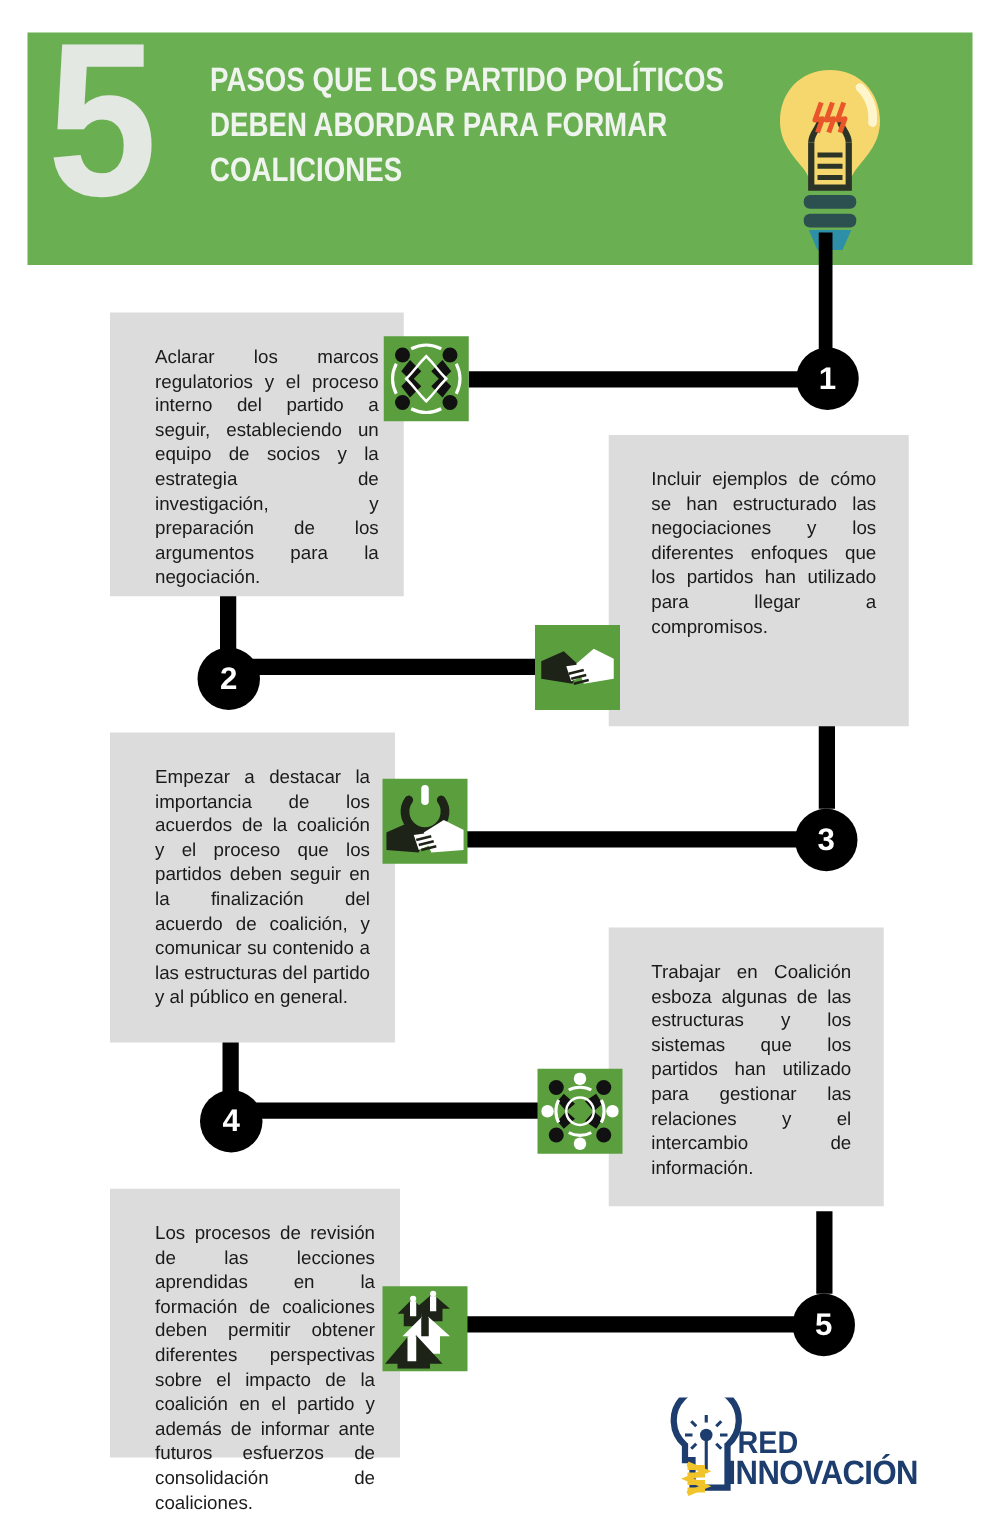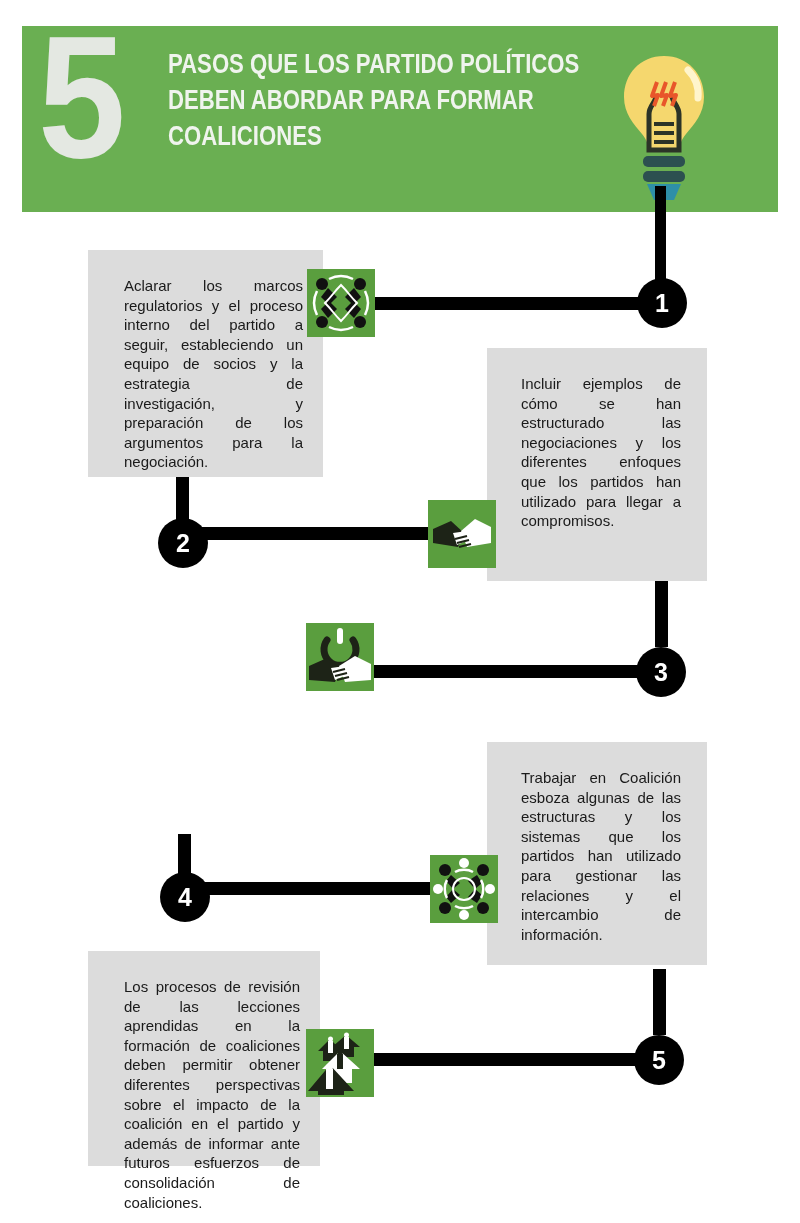--- a/index.html
+++ b/index.html
@@ -56,21 +56,21 @@
     font-size:15px;
     line-height:19.6px;
     box-sizing:border-box;
   }
   .txtbox .inner{display:block;}
   .txtbox.left{padding:26px 20px 20px 36px;}
   .txtbox.right{padding:26px 26px 20px 34px;}
 
   
   #box1{left:88px;top:250px;width:235px;height:227px;}
-  #box2{left:487px;top:348px;width:220px;height:233px;}
+  #box2{left:487px;top:348px;width:240px;height:233px;}
   #box3{left:88px;top:586px;width:228px;height:248px;}
   #box4{left:487px;top:742px;width:220px;height:223px;}
   #box5{left:88px;top:951px;width:232px;height:215px;}
 
   
   .icon-tile{
     position:absolute;width:68px;height:68px;background:#5a9e3e;
     display:flex;align-items:center;justify-content:center;
   }
   #tile1{left:307px;top:269px;}
@@ -159,20 +159,23 @@
   <div class="bulb-stem"></div>
 
   <div class="txtbox left" id="box1">
     <span class="inner">Aclarar los marcos regulatorios y el proceso interno del partido a seguir, estableciendo un equipo de socios y la estrategia de investigación, y preparación de los argumentos para la negociación.</span>
   </div>
 
   <div class="txtbox right" id="box2">
     <span class="inner">Incluir ejemplos de cómo se han estructurado las negociaciones y los diferentes enfoques que los partidos han utilizado para llegar a compromisos.</span>
   </div>
 
+  <div class="txtbox left" id="box3">
+    <span class="inner">Empezar a destacar la importancia de los acuerdos de la coalición y el proceso que los partidos deben seguir en la finalización del acuerdo de coalición, y comunicar su contenido a las estructuras del partido y al público en general.</span>
+  </div>
 
   <div class="txtbox right" id="box4">
     <span class="inner">Trabajar en Coalición esboza algunas de las estructuras y los sistemas que los partidos han utilizado para gestionar las relaciones y el intercambio de información.</span>
   </div>
 
   <div class="txtbox left" id="box5">
     <span class="inner">Los procesos de revisión de las lecciones aprendidas en la formación de coaliciones deben permitir obtener diferentes perspectivas sobre el impacto de la coalición en el partido y además de informar ante futuros esfuerzos de consolidación de coaliciones.</span>
   </div>
 
   <div class="hline" id="h1"></div>
@@ -268,14 +271,32 @@
       <circle cx="22.5" cy="8" r="2.5" fill="#ffffff"></circle>
       <path d="M32 20 L52 38 L44 38 L44 52 L22 52 L22 38 L14 38 Z" fill="#ffffff"></path>
       <rect x="29" y="23" width="6" height="15" fill="#1d2317"></rect>
       <circle cx="32" cy="21" r="3" fill="#1d2317"></circle>
       <path d="M22 34 L46 60 L36 60 L36 64 L10 64 L10 60 L0 60 Z" fill="#1d2317"></path>
       <rect x="18" y="38" width="7" height="20" fill="#ffffff"></rect>
       <circle cx="21.5" cy="36" r="3.5" fill="#ffffff"></circle>
     </svg>
   </div>
 
+  <div class="logo">
+    <svg width="190" height="88" viewBox="0 0 190 88">
+      <path d="M58 72 L58 38 A26 26 0 1 0 24 38 L24 50 L30 50 L30 72 Z" fill="none" stroke="#1C3D6E" stroke-width="5"></path>
+      <circle cx="41" cy="30" r="5" fill="#1C3D6E"></circle>
+      <line x1="41" y1="14" x2="41" y2="20" stroke="#1C3D6E" stroke-width="2.5"></line>
+      <line x1="29" y1="19" x2="33" y2="23" stroke="#1C3D6E" stroke-width="2.5"></line>
+      <line x1="53" y1="19" x2="49" y2="23" stroke="#1C3D6E" stroke-width="2.5"></line>
+      <line x1="24" y1="30" x2="30" y2="30" stroke="#1C3D6E" stroke-width="2.5"></line>
+      <line x1="52" y1="30" x2="58" y2="30" stroke="#1C3D6E" stroke-width="2.5"></line>
+      <line x1="29" y1="41" x2="33" y2="37" stroke="#1C3D6E" stroke-width="2.5"></line>
+      <line x1="53" y1="41" x2="49" y2="37" stroke="#1C3D6E" stroke-width="2.5"></line>
+      <line x1="41" y1="34" x2="41" y2="60" stroke="#1C3D6E" stroke-width="2.5"></line>
+      <path d="M26 56 L40 56 M26 62 L40 62 M26 68 L40 68 M26 74 L40 74" stroke="#F0C42A" stroke-width="4"></path>
+      <path d="M26 53 L40 59 L26 65 L40 71 L26 77" stroke="#F0C42A" stroke-width="4" fill="none"></path>
+    </svg>
+    <div class="logo-red">RED</div>
+    <div class="logo-inno">INNOVACIÓN</div>
+  </div>
 
 </div>
 
 </body></html>

